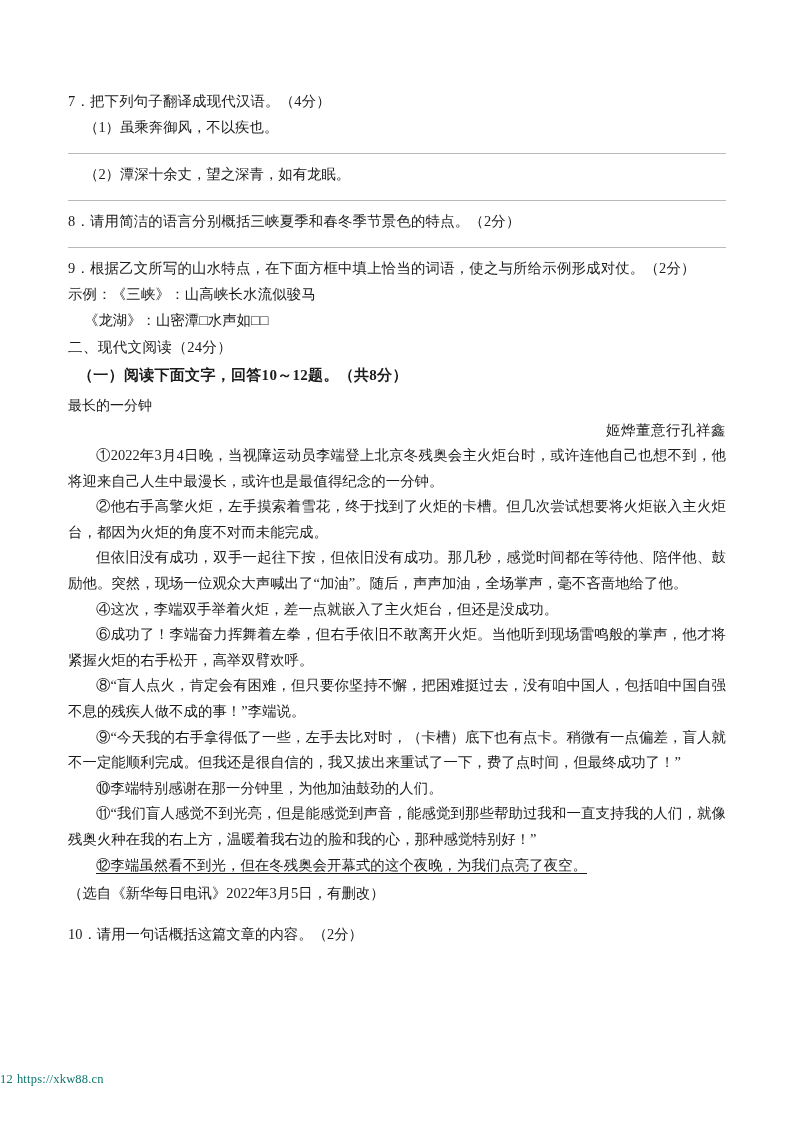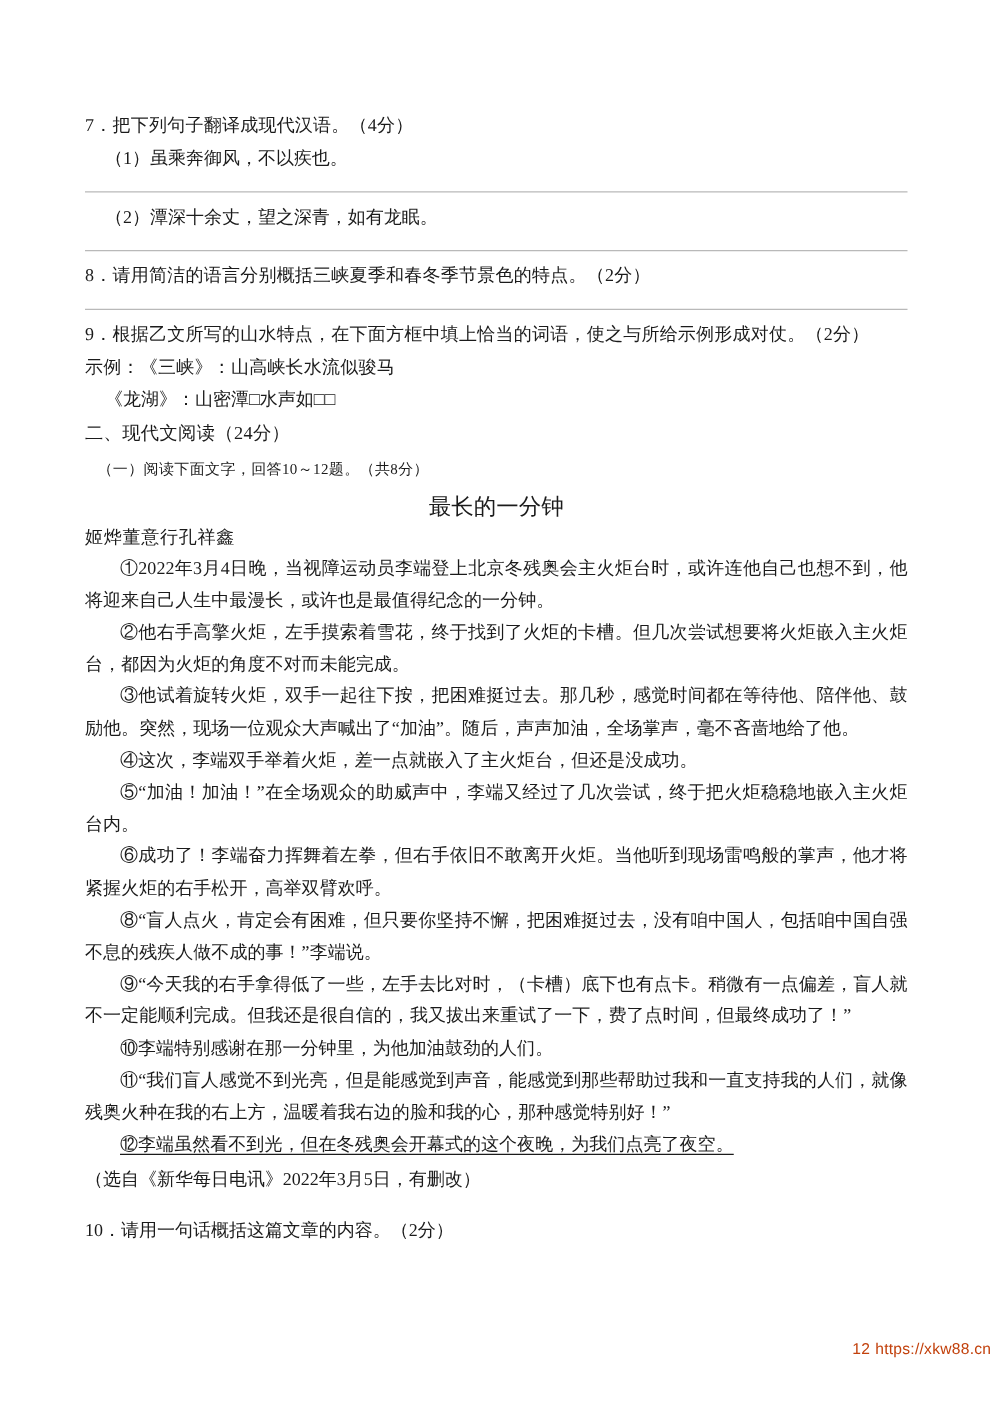--- a/index.html
+++ b/index.html
@@ -53,36 +53,36 @@
   .spacer-xs { height: 7px; }
 
   .section-head {
     font-size: 14.6px;
     line-height: 28px;
     font-weight: normal;
     letter-spacing: 0.3px;
     white-space: nowrap;
   }
   .section-sub {
-    font-size: 12px;
+    font-size: 15px;
     line-height: 28px;
-    font-weight: normal;
+    font-weight: bold;
     padding-left: 10px;
     letter-spacing: 0.3px;
     white-space: nowrap;
   }
 
   .article-title {
-    text-align: center;
-    font-size: 18px;
+    text-align: left;
+    font-size: 14px;
     line-height: 25px;
     margin-top: 4px;
   }
   .article-byline {
-    text-align: left;
+    text-align: right;
     font-size: 14.4px;
     line-height: 25px;
     letter-spacing: 0.6px;
   }
 
   .para {
     font-size: 14.4px;
     line-height: 25.6px;
     text-align: justify;
     text-justify: inter-ideograph;
@@ -110,24 +110,24 @@
     margin-top: 14px;
     white-space: nowrap;
   }
 
   
   .footer {
     position: absolute;
     left: 0;
     top: 1072px;
     width: 793px;
-    text-align: right;
-    font-family: Liberation Sans, sans-serif;
+    text-align: left;
+    font-family: Liberation Serif, serif;
     font-size: 12.5px;
-    color: #c2410c;
+    color: #0f766e;
     letter-spacing: 0.2px;
   }
   .footer .pg { margin-right: 4px; }
 </style>
 </head>
 <body>
 
 <div class="page">
   <div class="content">
 
@@ -151,23 +151,22 @@
     <div class="q-sub">《龙湖》：山密潭□水声如□□</div>
 
     <div class="section-head">二、现代文阅读（24分）</div>
     <div class="section-sub">（一）阅读下面文字，回答10～12题。（共8分）</div>
 
     <div class="article-title">最长的一分钟</div>
     <div class="article-byline">姬烨董意行孔祥鑫</div>
 
     <p class="para">①2022年3月4日晚，当视障运动员李端登上北京冬残奥会主火炬台时，或许连他自己也想不到，他将迎来自己人生中最漫长，或许也是最值得纪念的一分钟。</p>
     <p class="para">②他右手高擎火炬，左手摸索着雪花，终于找到了火炬的卡槽。但几次尝试想要将火炬嵌入主火炬台，都因为火炬的角度不对而未能完成。</p>
-    <p class="para">③他试着旋转火炬，双手一起往下按，把困难挺过去。那几秒，感觉时间都在等待他、陪伴他、鼓励他。突然，现场一位观众大声喊出了“加油”。随后，声声加油，全场掌声，毫不吝啬地给了他。</p>
+    <p class="para">但依旧没有成功，双手一起往下按，但依旧没有成功。那几秒，感觉时间都在等待他、陪伴他、鼓励他。突然，现场一位观众大声喊出了“加油”。随后，声声加油，全场掌声，毫不吝啬地给了他。</p>
     <p class="para">④这次，李端双手举着火炬，差一点就嵌入了主火炬台，但还是没成功。</p>
-    <p class="para">⑤“加油！加油！”在全场观众的助威声中，李端又经过了几次尝试，终于把火炬稳稳地嵌入主火炬台内。</p>
     <p class="para">⑥成功了！李端奋力挥舞着左拳，但右手依旧不敢离开火炬。当他听到现场雷鸣般的掌声，他才将紧握火炬的右手松开，高举双臂欢呼。</p>
     <p class="para">⑧“盲人点火，肯定会有困难，但只要你坚持不懈，把困难挺过去，没有咱中国人，包括咱中国自强不息的残疾人做不成的事！”李端说。</p>
     <p class="para">⑨“今天我的右手拿得低了一些，左手去比对时，（卡槽）底下也有点卡。稍微有一点偏差，盲人就不一定能顺利完成。但我还是很自信的，我又拔出来重试了一下，费了点时间，但最终成功了！”</p>
     <p class="para">⑩李端特别感谢在那一分钟里，为他加油鼓劲的人们。</p>
     <p class="para">⑪“我们盲人感觉不到光亮，但是能感觉到声音，能感觉到那些帮助过我和一直支持我的人们，就像残奥火种在我的右上方，温暖着我右边的脸和我的心，那种感觉特别好！”</p>
     <p class="para underlined"><span class="ul">⑫李端虽然看不到光，但在冬残奥会开幕式的这个夜晚，为我们点亮了夜空。</span></p>
 
     <div class="attribution">（选自《新华每日电讯》2022年3月5日，有删改）</div>
 
     <div class="q-final">10．请用一句话概括这篇文章的内容。（2分）</div>

